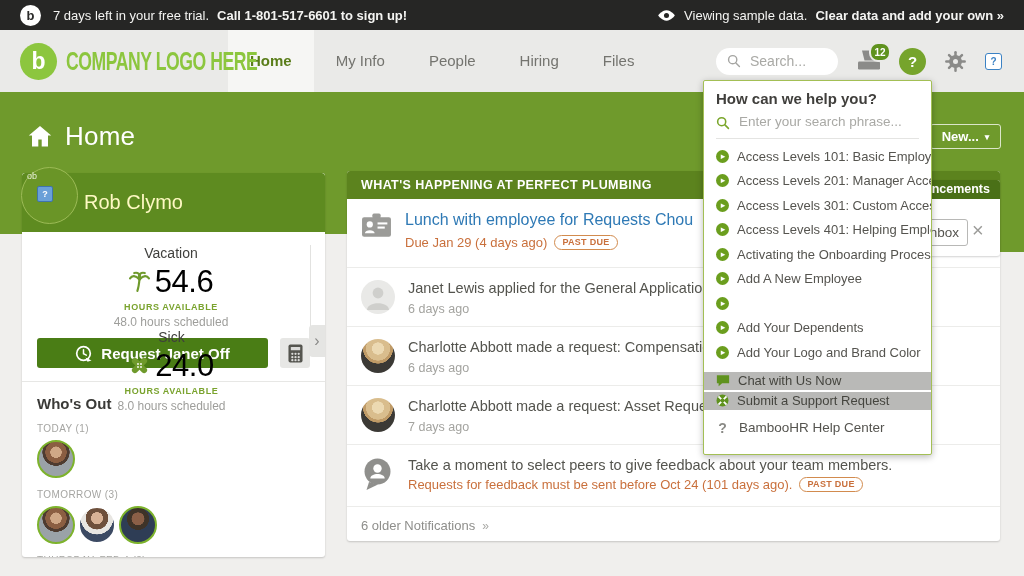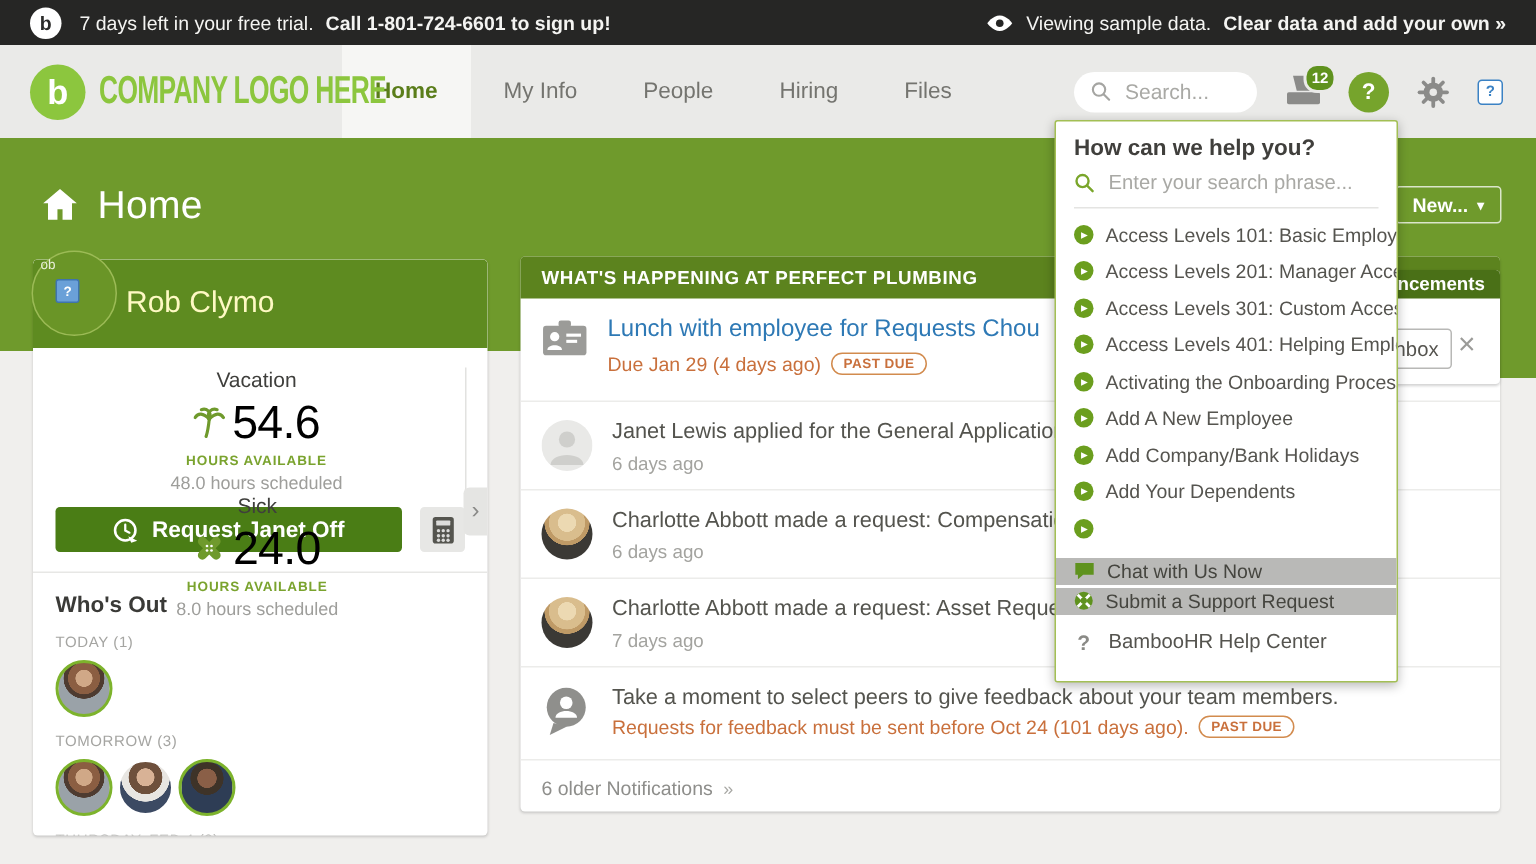--- a/index.html
+++ b/index.html
@@ -106,41 +106,41 @@
   .ann-header{height:19px;background:#4a7017;border-radius:3px 3px 0 0;position:relative;}
   .ann-header span{position:absolute;right:10px;top:2px;color:#fff;font-size:12.5px;font-weight:700;}
   .inbox-btn{position:absolute;left:212px;top:39px;width:51px;height:27px;background:#fff;border:1px solid #b8b8b6;border-radius:3px;
              color:#55544f;font-size:13.5px;display:flex;align-items:center;justify-content:center;box-sizing:border-box;}
   .ann-close{position:absolute;left:267px;top:40px;color:#9b9b98;font-size:20px;line-height:20px;}
 
   
   .help-panel{position:absolute;left:703px;top:80px;width:229px;height:375px;background:#fff;border:1px solid #a3bf55;
               border-radius:2px;box-shadow:0 2px 7px rgba(0,0,0,.28);z-index:10;box-sizing:border-box;}
   .hp-title{padding:9px 12px 5px;font-size:15px;font-weight:700;color:#403f3c;}
-  .hp-search{margin:1px 12px 0;padding-bottom:8px;border-bottom:1px solid #e4e4e2;display:flex;align-items:center;gap:7px;}
+  .hp-search{margin:1px 12px 0;padding-bottom:8px;border-bottom:1px solid #e4e4e2;display:flex;align-items:flex-end;gap:7px;}
   .hp-search input{border:none;outline:none;background:transparent;width:180px;font-size:13.5px;color:#6b6b66;font-family:inherit;}
   .hp-list{padding:5px 0 2px;margin:0;list-style:none;}
   .hp-item{height:24.5px;display:flex;align-items:center;gap:8px;padding:0 12px;font-size:13px;color:#55544f;
            white-space:nowrap;overflow:hidden;}
   .play{width:13px;height:13px;border-radius:50%;background:#6b9e1e;color:#fff;font-size:9px;line-height:13px;
         text-align:center;flex:none;padding-left:1px;box-sizing:border-box;}
   .hp-action{height:18px;background:#b9b9b7;display:flex;align-items:center;gap:8px;padding:0 12px;font-size:13px;
              color:#45453f;margin-bottom:2px;}
   .hp-action.first{margin-top:5px;}
   .hp-footer{height:30px;display:flex;align-items:center;gap:10px;padding:0 12px;margin-top:3px;font-size:13.5px;color:#55544f;}
   .q-icon{color:#8a8a86;font-weight:700;font-size:14px;width:13px;text-align:center;}
 </style>
 </head>
 <body>
 
 <div class="topbar">
   <div class="grp">
     <span class="tb-logo">b</span>
     <span>7 days left in your free trial.</span>
-    <span class="b700">Call 1-801-724-6601 to sign up!</span>
+    <span class="b700">Call 1-801-517-6601 to sign up!</span>
   </div>
   <div class="grp">
     <span style="display:flex;">
       <svg width="19" height="13" viewBox="0 0 24 14">
           <path d="M12 0.5C6 0.5 1.5 7 1.5 7S6 13.5 12 13.5 22.5 7 22.5 7 18 0.5 12 0.5z" fill="#fff"></path>
           <circle cx="12" cy="7" r="3.2" fill="#262625"></circle>
         </svg>
     </span>
     <span>Viewing sample data.</span>
     <span class="b700">Clear data and add your own »</span>
@@ -439,28 +439,28 @@
     <li class="hp-item">
         <span class="play">▸</span>
         <span>Activating the Onboarding Process</span>
       </li>
     <li class="hp-item">
         <span class="play">▸</span>
         <span>Add A New Employee</span>
       </li>
     <li class="hp-item">
         <span class="play">▸</span>
-        <span>Add Company/Bank Holidays</span>
       </li>
     <li class="hp-item">
         <span class="play">▸</span>
         <span>Add Your Dependents</span>
       </li>
     <li class="hp-item">
         <span class="play">▸</span>
+        <span>Add Your Logo and Brand Color</span>
       </li>
   </ul>
   <div class="hp-action first">
     <span style="display:flex;">
       <svg width="14" height="13" viewBox="0 0 16 14">
           <path d="M1 1 h14 v9 h-8 l-4 3.5 v-3.5 h-2 z" fill="#5f921e"></path>
         </svg>
     </span>
     <span>Chat with Us Now</span>
   </div>

